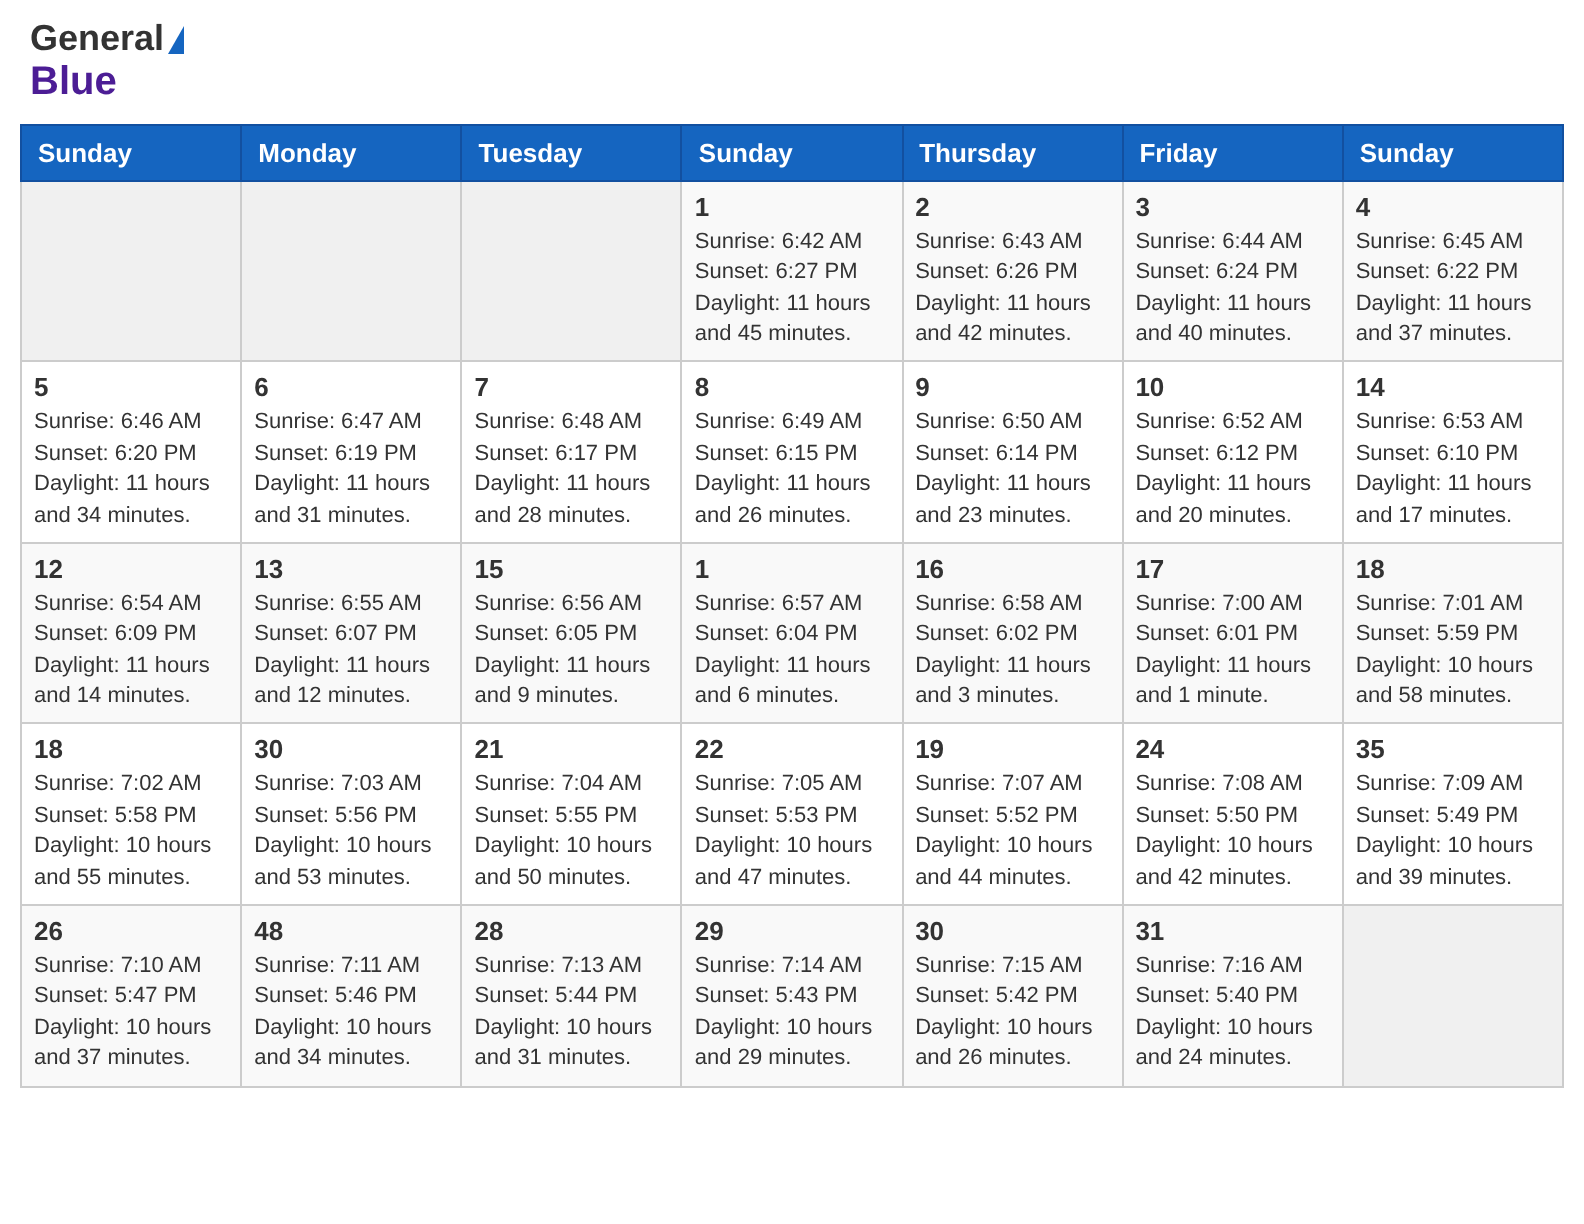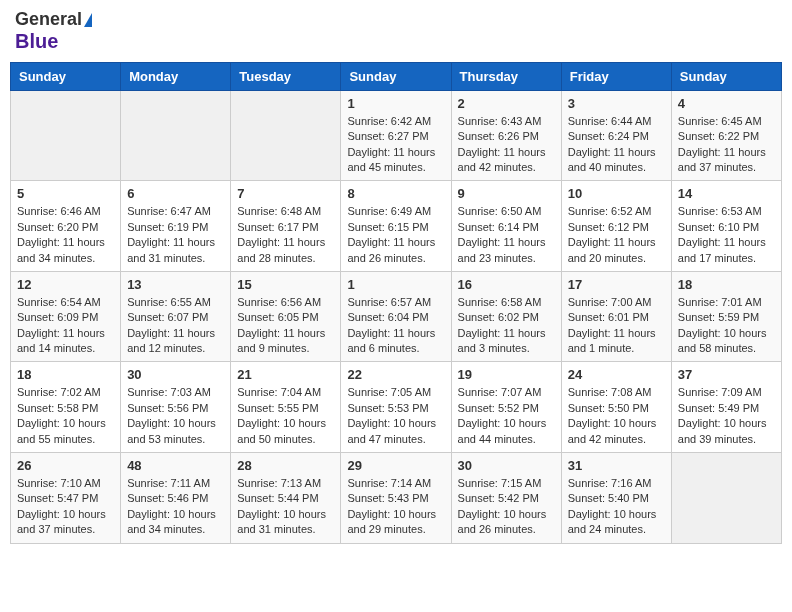--- a/index.html
+++ b/index.html
@@ -231,21 +231,21 @@
         </td>
         <td>
           <span class="day-number">19</span>
           <div class="cell-content">Sunrise: 7:07 AM<br>Sunset: 5:52 PM<br>Daylight: 10 hours and 44 minutes.</div>
         </td>
         <td>
           <span class="day-number">24</span>
           <div class="cell-content">Sunrise: 7:08 AM<br>Sunset: 5:50 PM<br>Daylight: 10 hours and 42 minutes.</div>
         </td>
         <td>
-          <span class="day-number">37</span>
+          <span class="day-number">35</span>
           <div class="cell-content">Sunrise: 7:09 AM<br>Sunset: 5:49 PM<br>Daylight: 10 hours and 39 minutes.</div>
         </td>
       </tr>
       <tr class="week-row">
         <td>
           <span class="day-number">26</span>
           <div class="cell-content">Sunrise: 7:10 AM<br>Sunset: 5:47 PM<br>Daylight: 10 hours and 37 minutes.</div>
         </td>
         <td>
           <span class="day-number">48</span>

